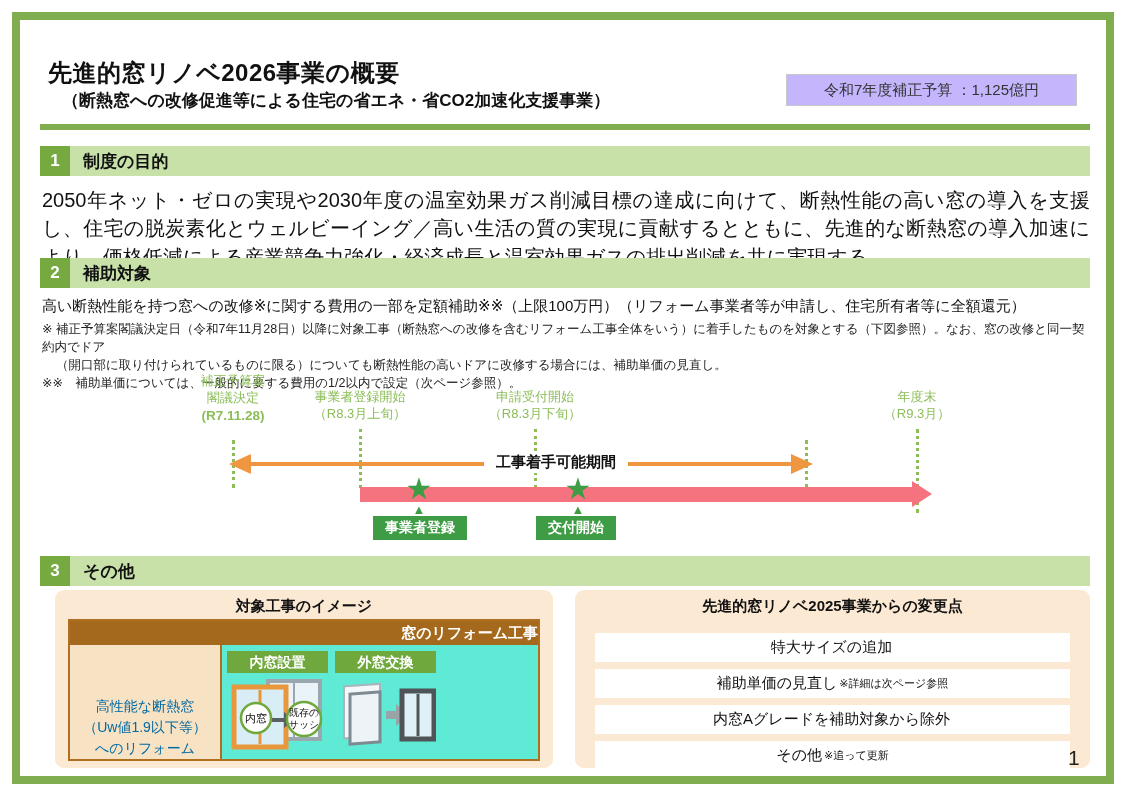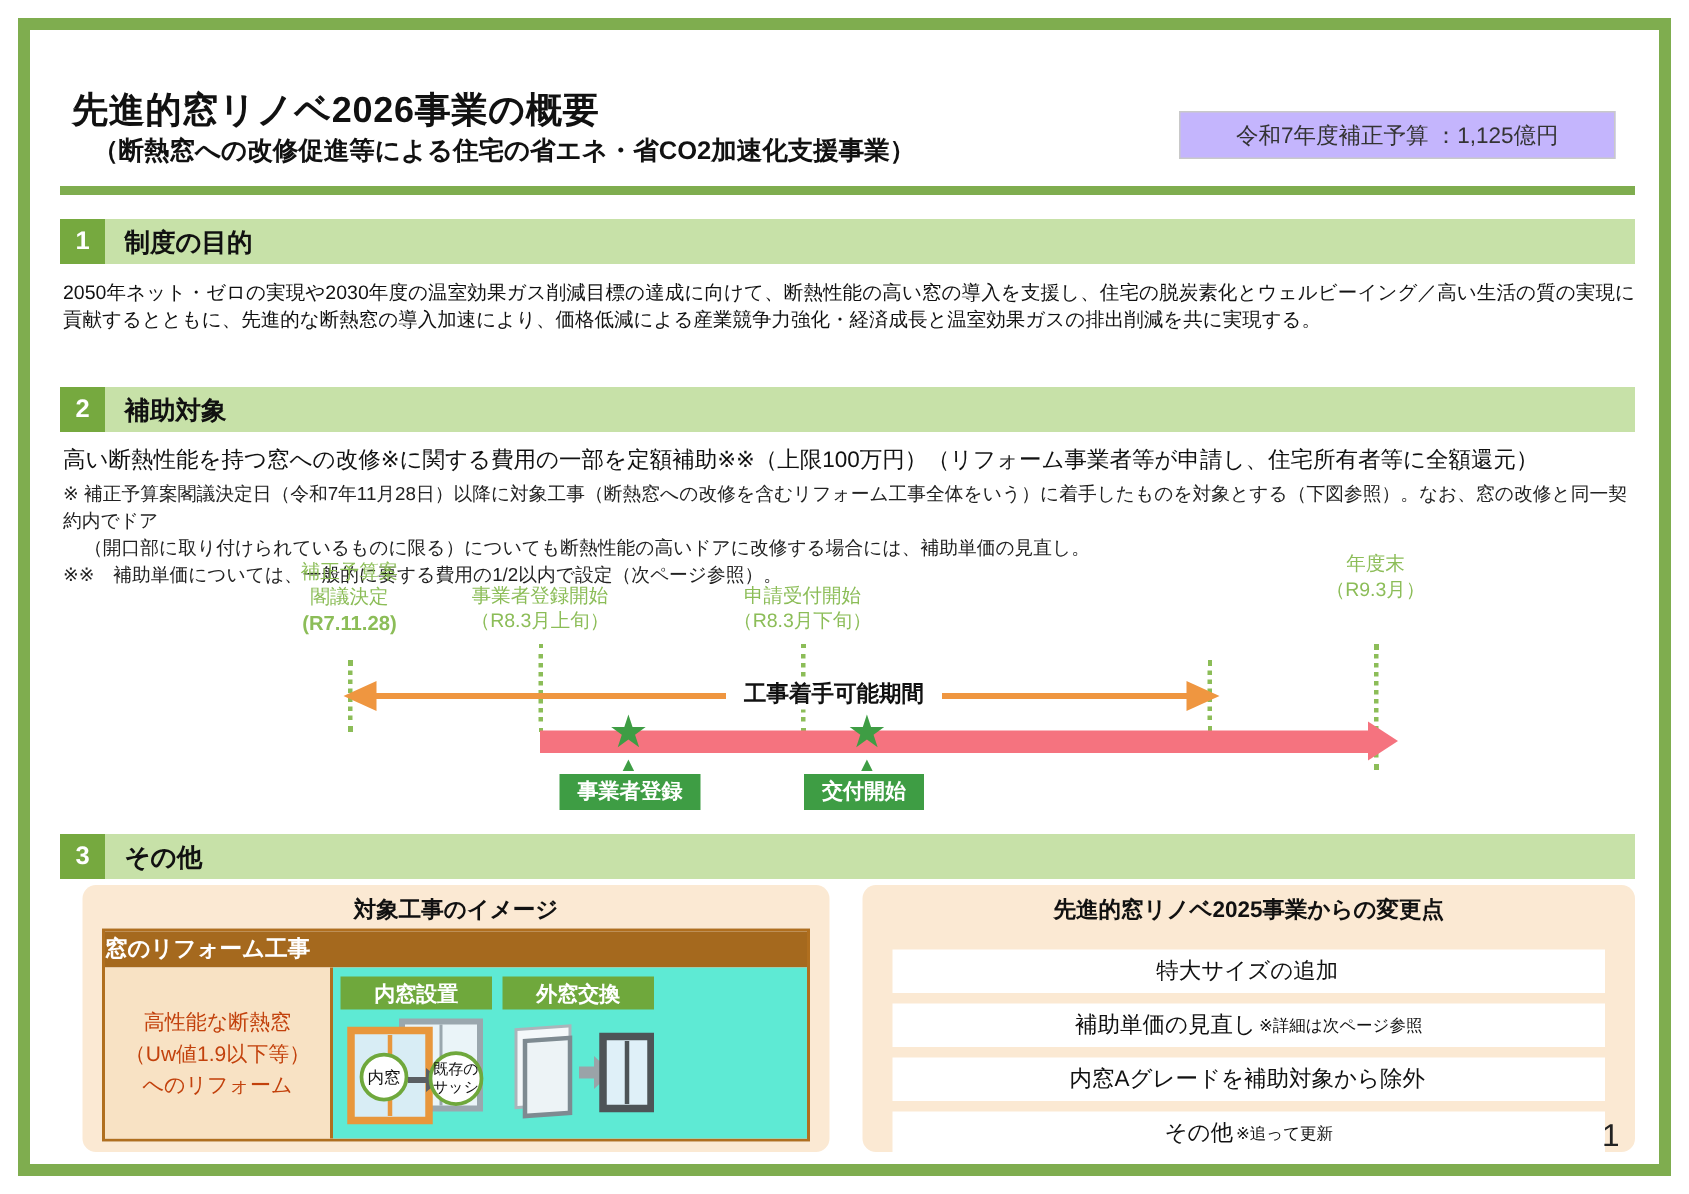--- a/index.html
+++ b/index.html
@@ -13,21 +13,21 @@
   .budget-box { position:absolute; left:786px; top:74px; width:291px; height:32px; border:1px solid #c9c9c9; background:#c4b5fd;
                 display:flex; align-items:center; justify-content:center; font-size:15px; color:#333; }
   .divider { position:absolute; left:40px; top:124px; width:1050px; height:6px; background:#7FAD4F; }
 
   
   .sec-header { position:absolute; left:40px; width:1050px; height:30px; background:#C7E1A8; display:flex; align-items:center; }
   .sec-num { width:30px; height:30px; background:#76A93F; color:#fff; font-weight:bold; font-size:17px;
              display:flex; align-items:center; justify-content:center; }
   .sec-title { font-size:17px; font-weight:bold; color:#111; margin-left:13px; }
 
-  .s1-body { position:absolute; left:42px; top:186px; width:1048px; font-size:13px; line-height:1.42; color:#111; text-align:justify; }
+  .s1-body { position:absolute; left:42px; top:186px; width:1048px; font-size:20px; line-height:1.42; color:#111; text-align:justify; }
   .s2-lead { position:absolute; left:42px; top:297px; width:1048px; font-size:15px; color:#111; }
   .s2-notes { position:absolute; left:42px; top:320px; width:1048px; font-size:12.5px; line-height:1.45; color:#222; }
   .s2-notes .indent { padding-left:14px; }
 
   
   .milestone { position:absolute; transform:translateX(-50%); text-align:center; color:#8CBD58; font-size:13px; line-height:1.3; white-space:nowrap; }
   .ms-date { font-weight:bold; font-size:13.5px; }
   .ms-date-n { font-size:13px; }
   .dotline { position:absolute; width:0; border-left:3px dotted #8CBD58; }
   .orange-arrow-svg { position:absolute; left:225px; top:450px; }
@@ -38,24 +38,24 @@
                border-left:20px solid #F5737F; border-top:13px solid transparent; border-bottom:13px solid transparent; }
   .star { position:absolute; transform:translateX(-50%); color:#3E9D44; font-size:30px; line-height:30px; z-index:2; }
   .up-tri { position:absolute; transform:translateX(-50%); color:#3E9D44; font-size:13px; line-height:13px; }
   .marker-box { position:absolute; transform:translateX(-50%); background:#3E9D44; color:#fff; font-size:14px; font-weight:bold;
                 padding:3px 12px; white-space:nowrap; }
 
   
   .panel { position:absolute; top:590px; height:178px; background:#FBE9D3; border-radius:9px; }
   .panel-title { text-align:center; font-size:15px; font-weight:bold; color:#111; padding-top:7px; }
   .work-table { position:absolute; left:13px; top:29px; width:472px; border:2px solid #B06F1F; background:#fff; }
-  .work-table-header { background:#A5691E; color:#fff; font-weight:bold; font-size:15px; text-align:left; height:24px; line-height:24px; }
+  .work-table-header { background:#A5691E; color:#fff; font-weight:bold; font-size:15px; text-align:right; height:24px; line-height:24px; }
   .work-table-body { display:flex; height:114px; }
   .work-cell-left { width:152px; background:#F8E2C4; border-right:2px solid #B06F1F; display:flex; flex-direction:column;
-                    align-items:center; justify-content:center; font-size:14px; color:#c2410c; line-height:1.5; }
+                    align-items:center; justify-content:flex-end; font-size:14px; color:#0369a1; line-height:1.5; }
   .work-cell-right { flex:1; background:#5eead4; display:flex; gap:7px; padding:6px 5px; }
   .work-col { width:101px; display:flex; flex-direction:column; }
   .work-label { background:#6FA83C; color:#fff; font-weight:bold; font-size:14px; text-align:center; height:22px; line-height:22px; }
   .work-illus { flex:1; display:flex; align-items:center; justify-content:center; }
 
   .changes-rows { position:absolute; left:20px; right:20px; top:36px; }
   .change-row { background:#fff; height:29px; margin-top:7px; display:flex; align-items:center; justify-content:center; }
   .change-text { font-size:15px; color:#111; }
   .change-note { font-size:11px; color:#111; margin-left:2px; }
 
@@ -97,21 +97,21 @@
     <div class="ms-date">(R7.11.28)</div>
   </div>
   <div class="milestone" style="left:360px;top:389px">
     <div>事業者登録開始</div>
     <div class="ms-date-n">（R8.3月上旬）</div>
   </div>
   <div class="milestone" style="left:535px;top:389px">
     <div>申請受付開始</div>
     <div class="ms-date-n">（R8.3月下旬）</div>
   </div>
-  <div class="milestone" style="left:917px;top:368px">
+  <div class="milestone" style="left:917px;top:389px">
     <div>年度末</div>
     <div class="ms-date-n">（R9.3月）</div>
   </div>
 
   <div class="dotline" style="left:232px;top:440px;height:48px"></div>
   <div class="dotline" style="left:359px;top:429px;height:59px"></div>
   <div class="dotline" style="left:534px;top:429px;height:59px"></div>
   <div class="dotline" style="left:805px;top:440px;height:48px"></div>
   <div class="dotline" style="left:916px;top:429px;height:84px"></div>
 

